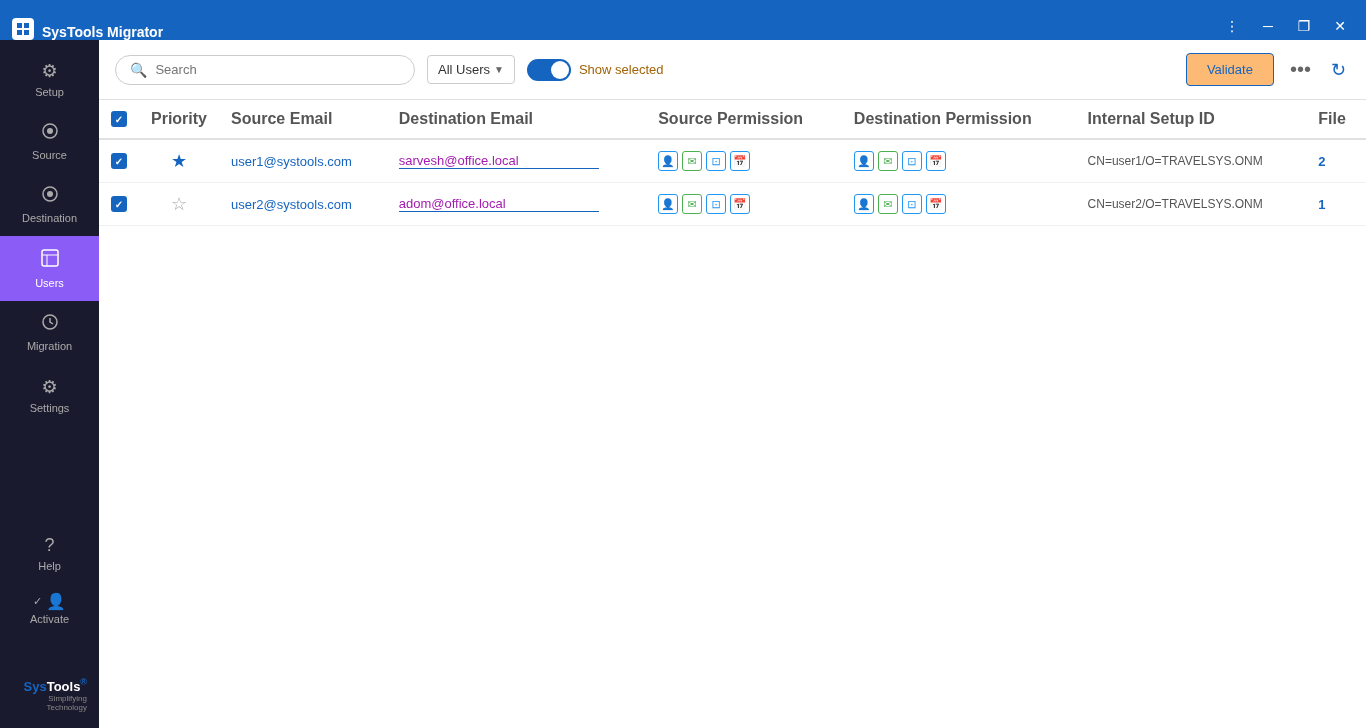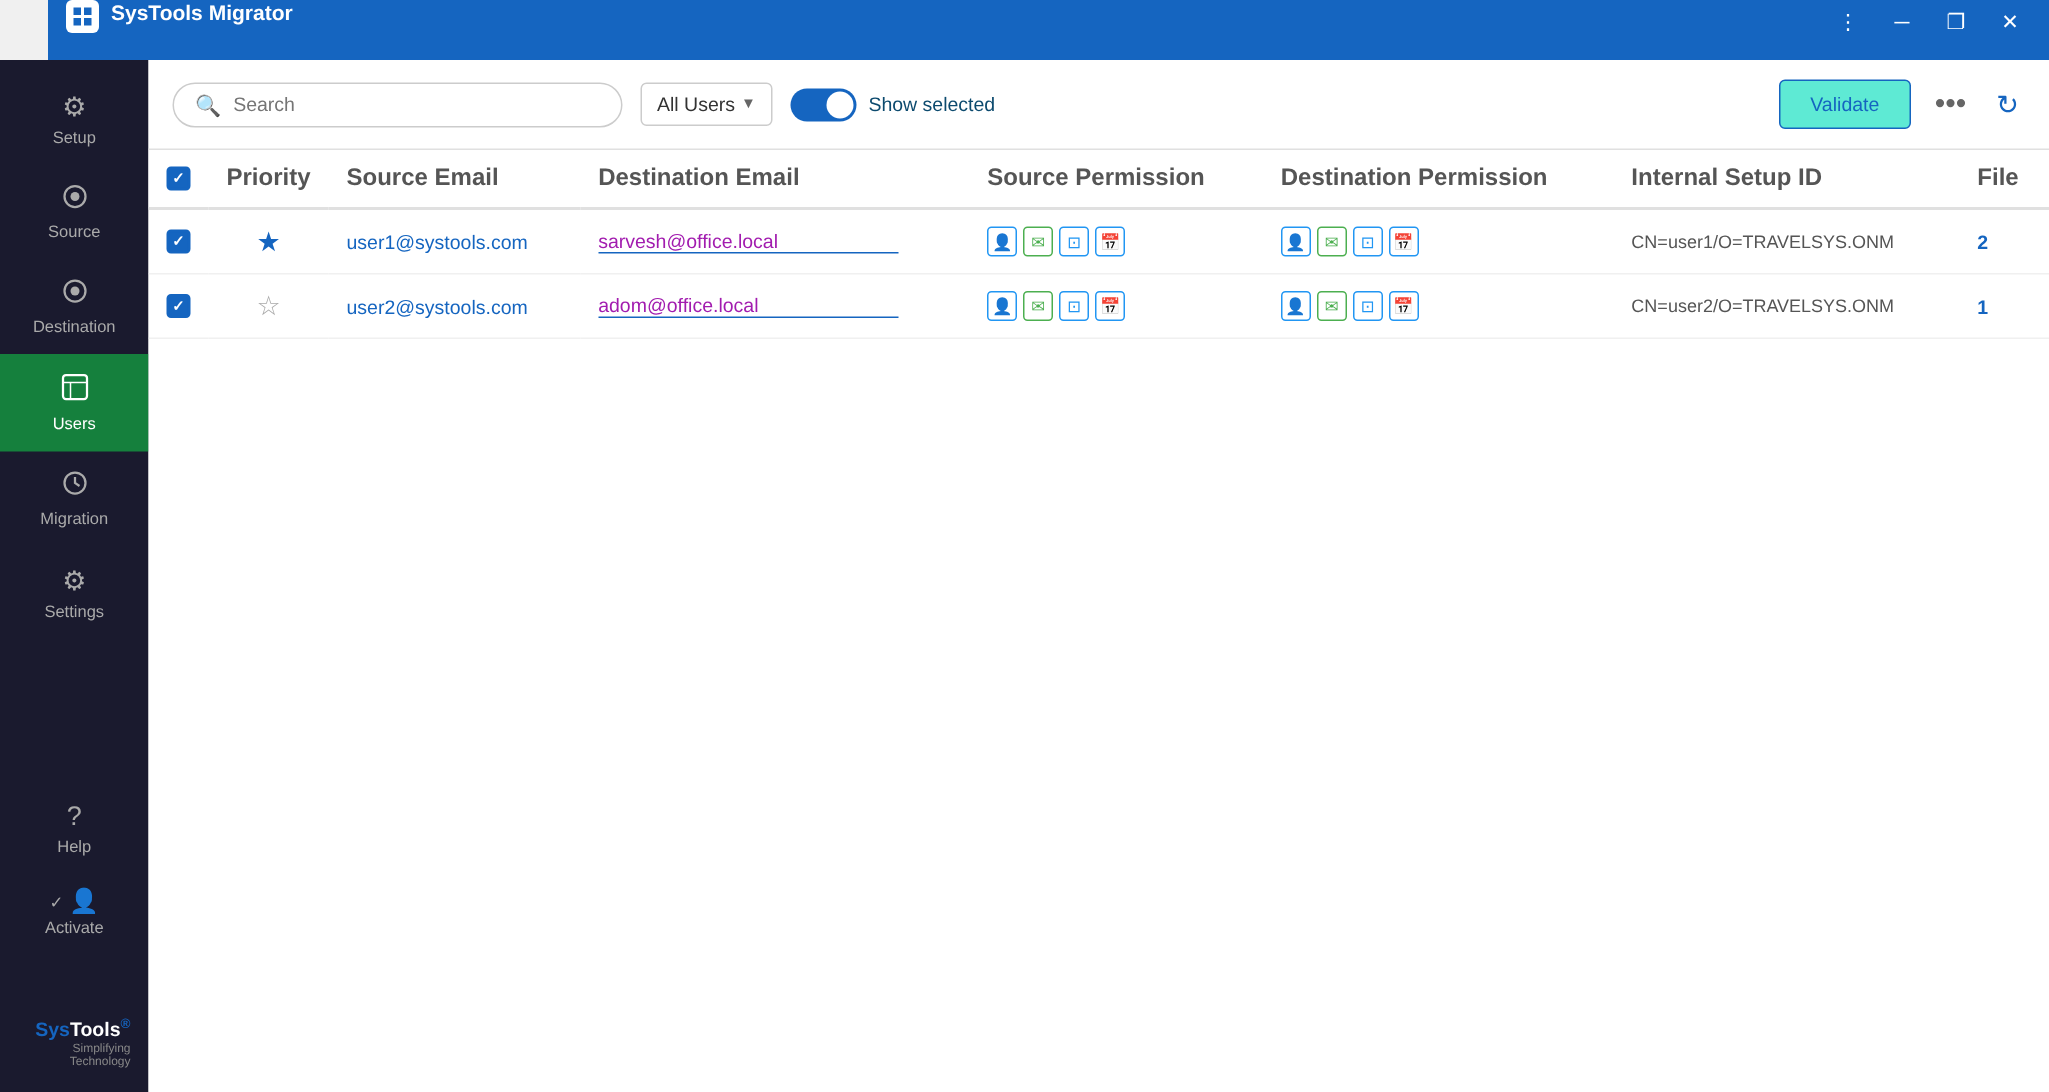--- a/index.html
+++ b/index.html
@@ -3,25 +3,24 @@
   <meta charset="utf-8">
   <style>
     * { margin: 0; padding: 0; box-sizing: border-box; }
     body { font-family: 'Segoe UI', Arial, sans-serif; width: 1366px; height: 728px; overflow: hidden; background: #f0f0f0; }
 
     
     .titlebar {
       background: #1565C0;
       height: 40px;
       display: flex;
-      align-items: flex-start;
+      align-items: flex-end;
       padding: 0 12px;
       color: white;
       user-select: none;
-      margin-left: 32px;
     }
     .titlebar-logo {
       width: 22px; height: 22px;
       background: white;
       border-radius: 4px;
       margin-right: 8px;
       display: flex; align-items: center; justify-content: center;
     }
     .titlebar-logo svg { width: 16px; height: 16px; }
     .titlebar-title { font-size: 14px; font-weight: 600; flex: 1; }
@@ -43,21 +42,21 @@
       align-items: center;
       padding-top: 8px;
       color: white;
     }
     .sidebar-item {
       display: flex; flex-direction: column; align-items: center;
       justify-content: center; width: 100%; padding: 12px 8px;
       cursor: pointer; color: #aaa; font-size: 11px; gap: 4px;
       text-align: center;
     }
-    .sidebar-item.active { background: #15803d; color: white; justify-content: center; }
+    .sidebar-item.active { background: #8b5cf6; color: white; justify-content: center; }
     .sidebar-item .icon { font-size: 18px; }
     .sidebar-bottom { margin-top: auto; width: 100%; padding-bottom: 8px; }
     .sidebar-item.help-item { color: #aaa; }
     .activate-item { display: flex; flex-direction: column; align-items: center; padding: 8px; cursor: pointer; color: #aaa; font-size: 11px; gap: 2px; }
     .activate-row { display: flex; align-items: center; gap: 4px; }
     .systools-logo { padding: 8px 12px; text-align: right; margin-top: 36px; }
     .systools-logo .st-text { color: #1565C0; font-size: 14px; font-weight: 700; }
     .systools-logo .st-sub { color: #888; font-size: 8px; }
 
     
@@ -84,25 +83,25 @@
     }
     .toggle-wrapper { display: flex; align-items: center; gap: 8px; }
     .toggle {
       position: relative; width: 44px; height: 22px;
       background: #1565C0; border-radius: 11px; cursor: pointer;
     }
     .toggle-knob {
       position: absolute; right: 2px; top: 2px;
       width: 18px; height: 18px; background: white; border-radius: 50%;
     }
-    .show-selected-label { font-size: 13px; color: #0c4a6e; }
+    .show-selected-label { font-size: 13px; color: #a16207; }
     .toolbar-right { margin-left: auto; display: flex; align-items: center; gap: 10px; }
     .btn-validate {
       padding: 8px 20px; border: 1px solid #1565C0; border-radius: 4px;
-      background: #5eead4; color: #1565C0; font-size: 13px; cursor: pointer;
+      background: #fdba74; color: #1565C0; font-size: 13px; cursor: pointer;
       font-weight: 500;
     }
     .btn-start {
       padding: 8px 20px; border: 2px solid #e53935;
       border-radius: 4px; background: #1565C0; color: white;
       font-size: 13px; cursor: pointer; font-weight: 600;
     }
     .more-btn { font-size: 20px; color: #666; cursor: pointer; padding: 4px 6px; }
     .refresh-btn { font-size: 18px; color: #1565C0; cursor: pointer; padding: 4px; }
 

